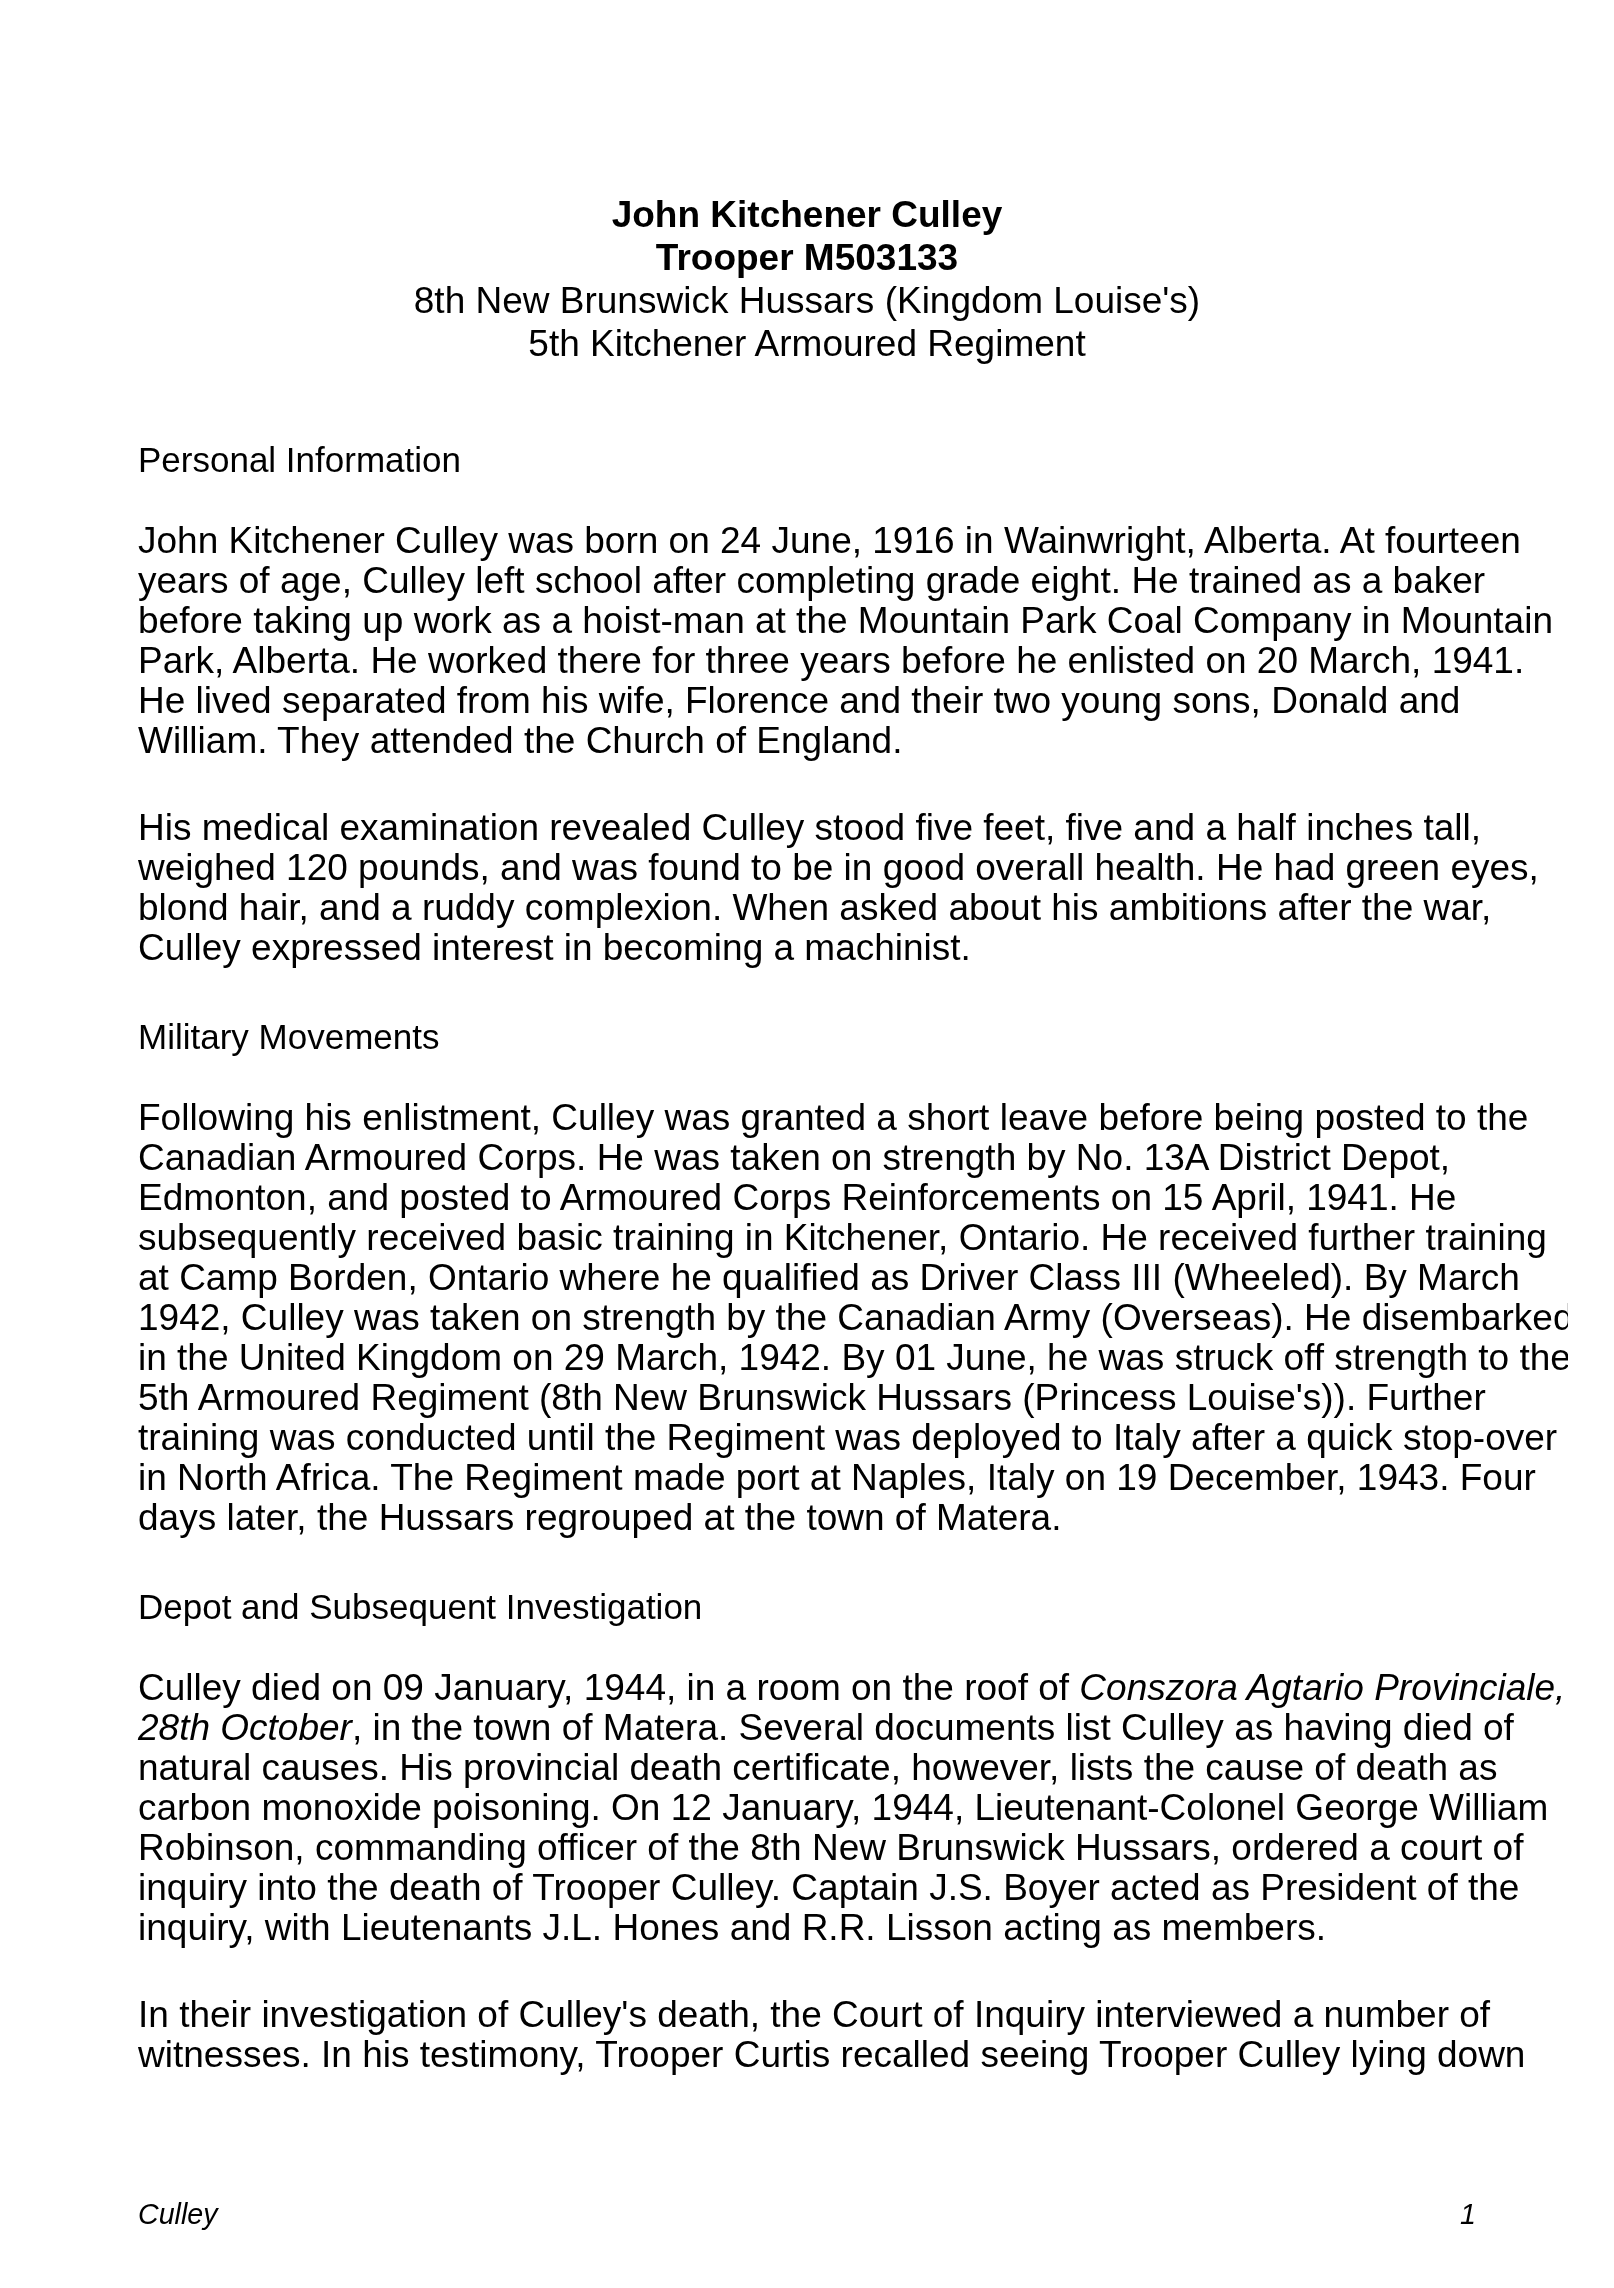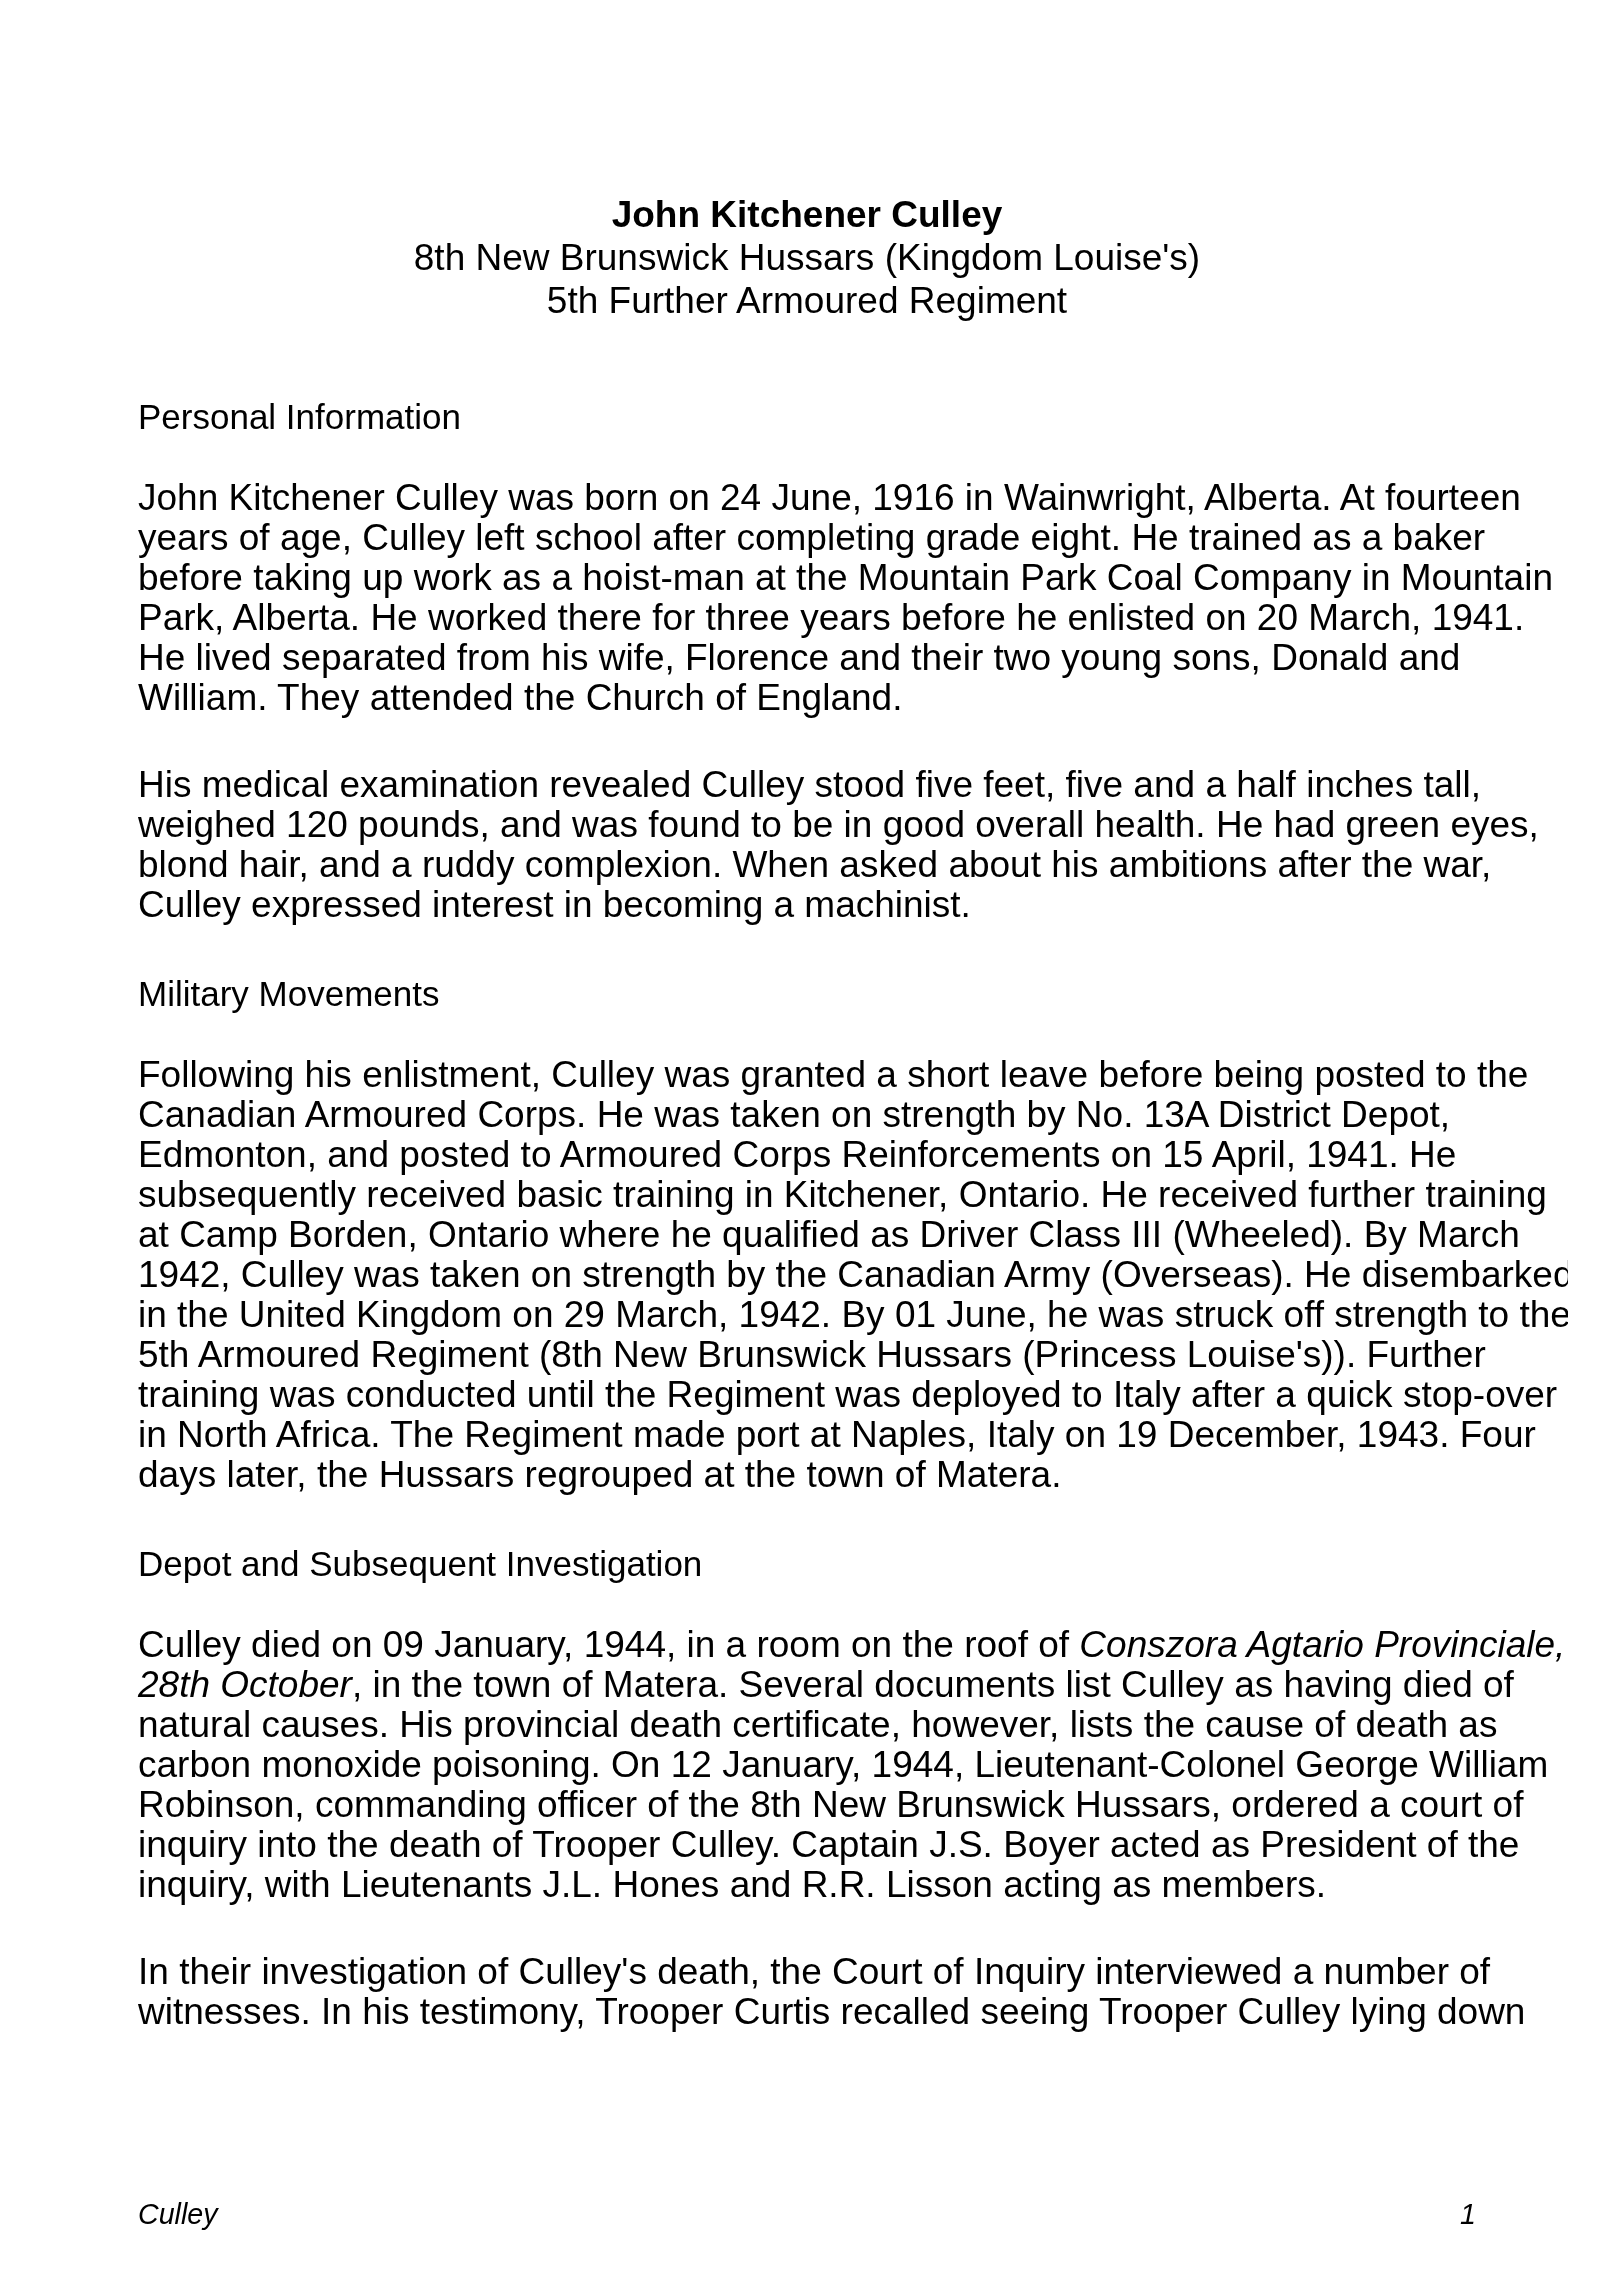--- a/index.html
+++ b/index.html
@@ -56,22 +56,23 @@
   }
 </style>
 </head>
 <body>
 
 <div class="page">
   <div class="content">
 
     <header class="title-block">
       <div class="bold">John Kitchener Culley</div>
+      <div class="bold">Trooper M503133</div>
       <div>8th New Brunswick Hussars (Kingdom Louise's)</div>
-      <div>5th Further Armoured Regiment</div>
+      <div>5th Kitchener Armoured Regiment</div>
     </header>
 
     <main>
 
       <section>
         <h2>Personal Information</h2>
         <p class="body-para"><span>John Kitchener Culley was born on 24 June, 1916 in Wainwright, Alberta. At fourteen
 years of age, Culley left school after completing grade eight. He trained as a baker
 before taking up work as a hoist-man at the Mountain Park Coal Company in Mountain
 Park, Alberta. He worked there for three years before he enlisted on 20 March, 1941.

